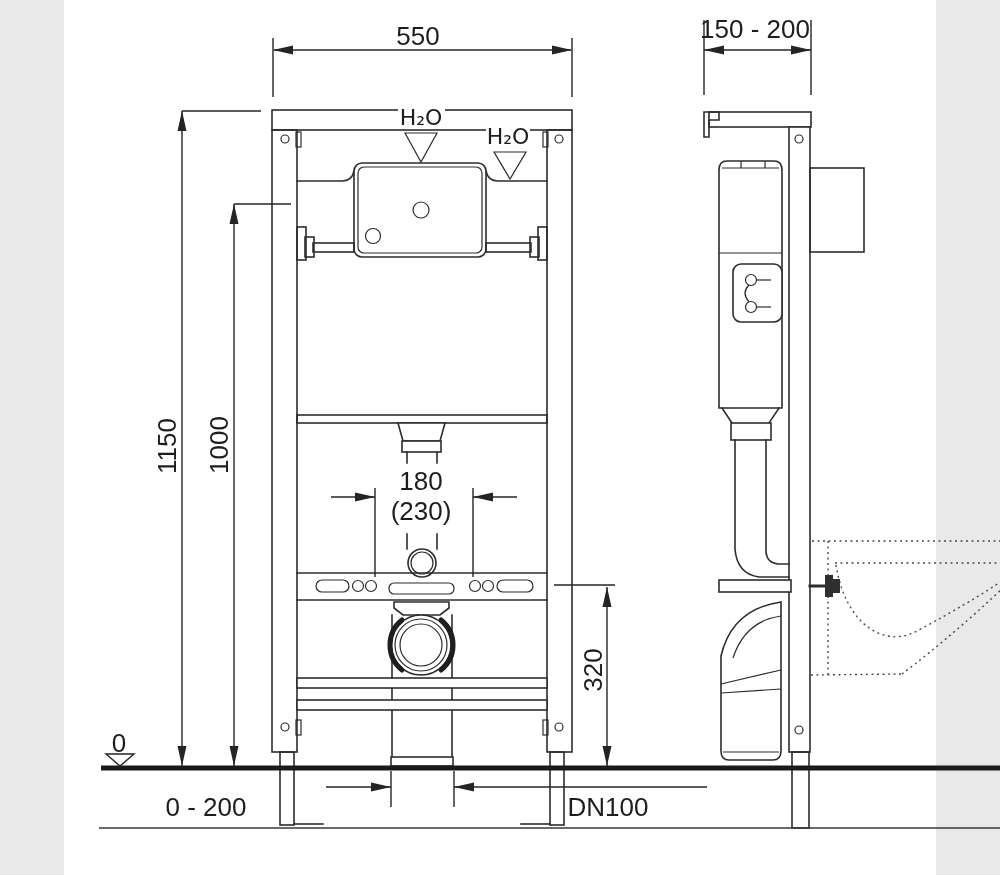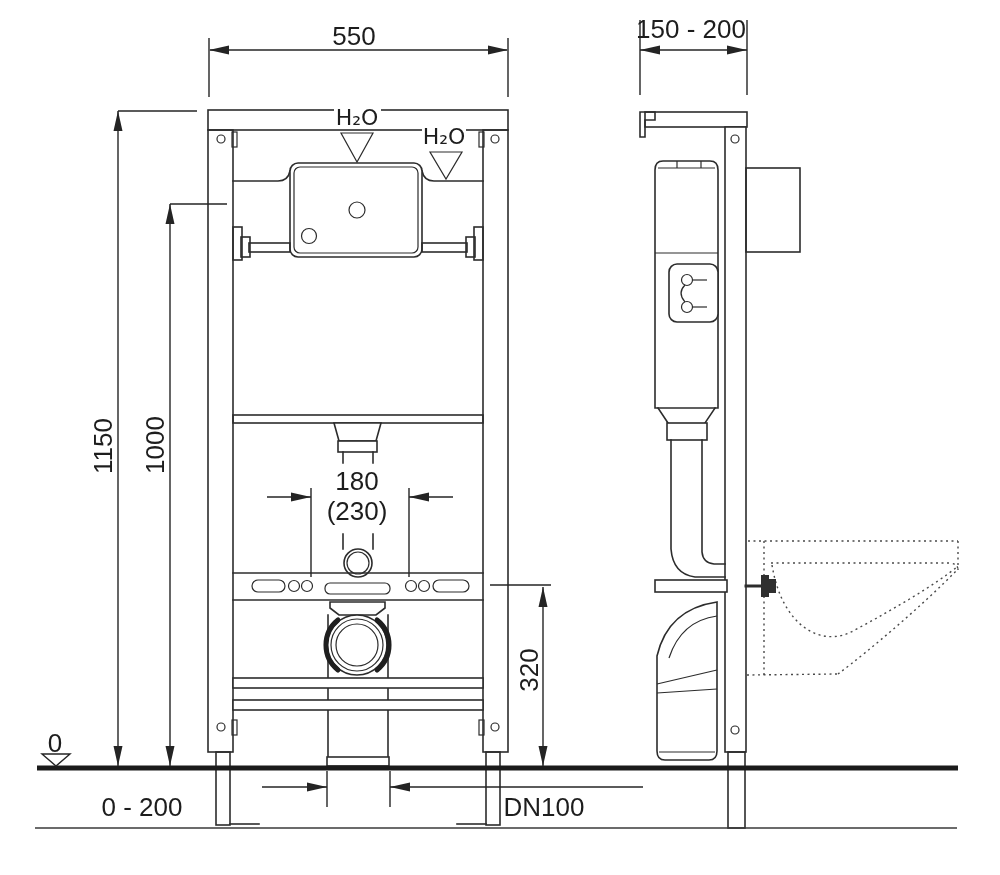--- a/index.html
+++ b/index.html
@@ -1,17 +1,17 @@
 <!DOCTYPE html>
 <html style="--bg: #ffffff; --line: #2c2c2c;"><head>
 <meta charset="utf-8">
 <style>
   html,body{margin:0;padding:0;background:#e9e9e9;}
   .canvas{
-    width:1000px;height:875px;margin:0 auto;background:var(--bg,#ffffff);
+    width:872px;height:875px;margin:0 auto;background:var(--bg,#ffffff);
     position:relative;font-family:"Liberation Sans",sans-serif;
   }
   svg{display:block}
   .ln{stroke:var(--line,#2c2c2c);stroke-width:1.6;fill:none;stroke-linecap:square}
   .lnthin{stroke:var(--line,#2c2c2c);stroke-width:1.2;fill:none}
   .fillw{fill:#ffffff}
   .dim{font-size:26px;fill:#1d1d1d;font-family:"Liberation Sans",sans-serif}
   .h2o{font-size:22px;fill:#1d1d1d;font-family:"DejaVu Sans",sans-serif}
   .dimln{stroke:#242424;stroke-width:1.4;fill:none}
   .arrow{fill:#242424;stroke:none}

